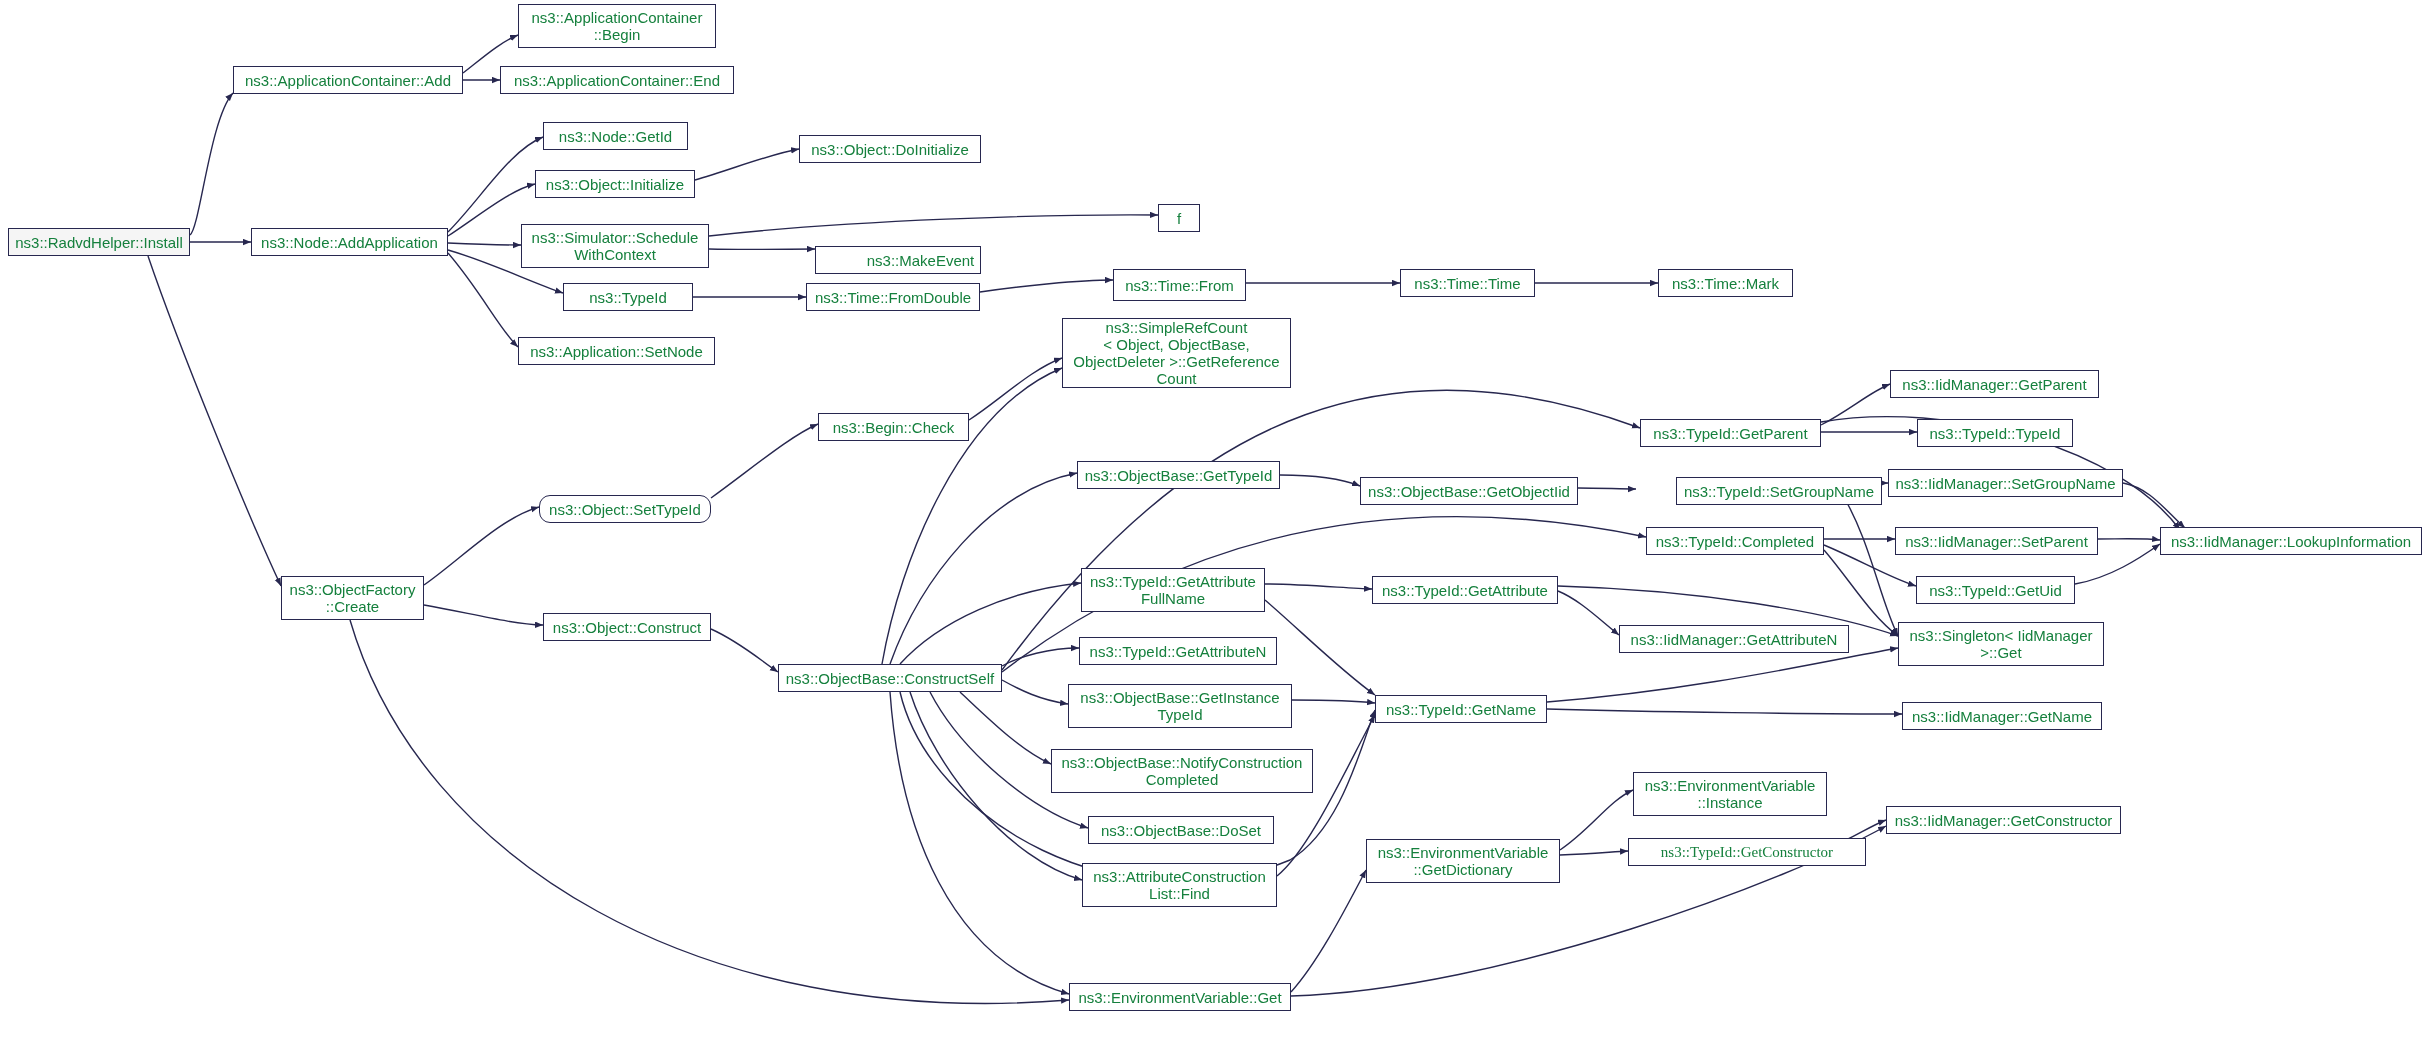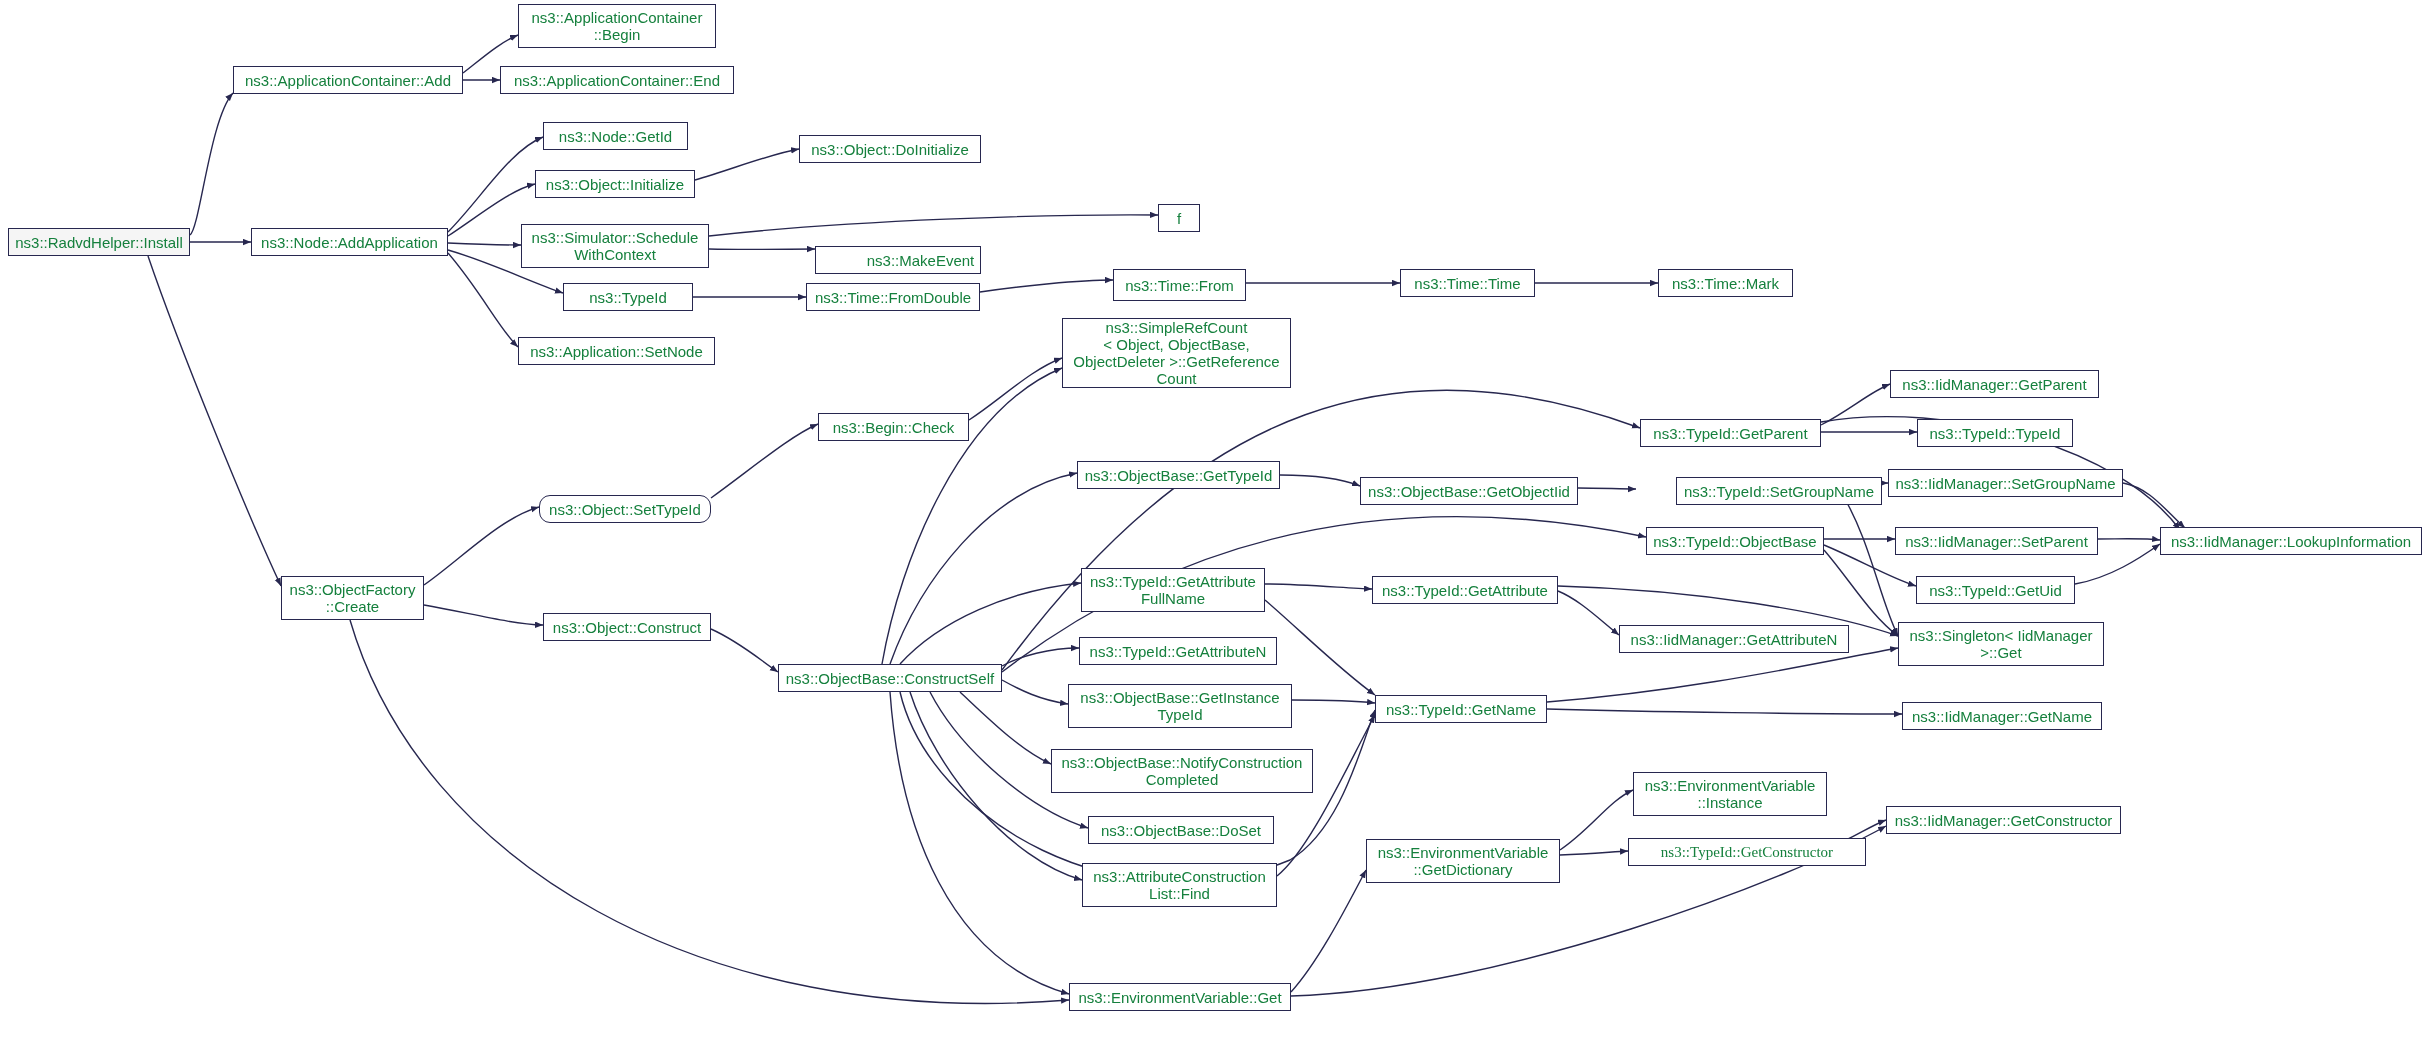--- a/index.html
+++ b/index.html
@@ -148,21 +148,21 @@
       <div class="node" style="left: 543px; top: 613px; width: 168px; height: 28px;">ns3::Object::Construct</div>
       <div class="node" style="left: 778px; top: 664px; width: 224px; height: 28px;">ns3::ObjectBase::ConstructSelf</div>
       <div class="node" style="left: 1077px; top: 461px; width: 203px; height: 28px;">ns3::ObjectBase::GetTypeId</div>
       <div class="node" style="left: 1360px; top: 477px; width: 218px; height: 28px;">ns3::ObjectBase::GetObjectIid</div>
       <div class="node" style="left: 1640px; top: 419px; width: 181px; height: 28px;">ns3::TypeId::GetParent</div>
       <div class="node" style="left: 1890px; top: 370px; width: 209px; height: 28px;">ns3::IidManager::GetParent</div>
       <div class="node" style="left: 1917px; top: 419px; width: 156px; height: 28px;">ns3::TypeId::TypeId</div>
       <div class="node" style="left: 1636px; top: 477px; width: 206px; height: 28px; margin-left: 40px;">ns3::TypeId::SetGroupName</div>
       <div class="node" style="left: 1888px; top: 469px; width: 235px; height: 28px;">ns3::IidManager::SetGroupName</div>
       <div class="node" style="left: 2160px; top: 527px; width: 262px; height: 28px;">ns3::IidManager::LookupInformation</div>
-      <div class="node" style="left: 1646px; top: 527px; width: 178px; height: 28px;">ns3::TypeId::ObjectBase</div>
+      <div class="node" style="left: 1646px; top: 527px; width: 178px; height: 28px;">ns3::TypeId::Completed</div>
       <div class="node" style="left: 1895px; top: 527px; width: 203px; height: 28px;">ns3::IidManager::SetParent</div>
       <div class="node" style="left: 1916px; top: 576px; width: 159px; height: 28px;">ns3::TypeId::GetUid</div>
       <div class="node" style="left: 1081px; top: 568px; width: 184px; height: 44px;">ns3::TypeId::GetAttribute
 FullName</div>
       <div class="node" style="left: 1372px; top: 576px; width: 186px; height: 28px;">ns3::TypeId::GetAttribute</div>
       <div class="node" style="left: 1619px; top: 625px; width: 230px; height: 28px;">ns3::IidManager::GetAttributeN</div>
       <div class="node" style="left: 1079px; top: 637px; width: 198px; height: 28px;">ns3::TypeId::GetAttributeN</div>
       <div class="node" style="left: 1898px; top: 622px; width: 206px; height: 44px;">ns3::Singleton&lt; IidManager
 &gt;::Get</div>
       <div class="node" style="left: 1068px; top: 684px; width: 224px; height: 44px;">ns3::ObjectBase::GetInstance

